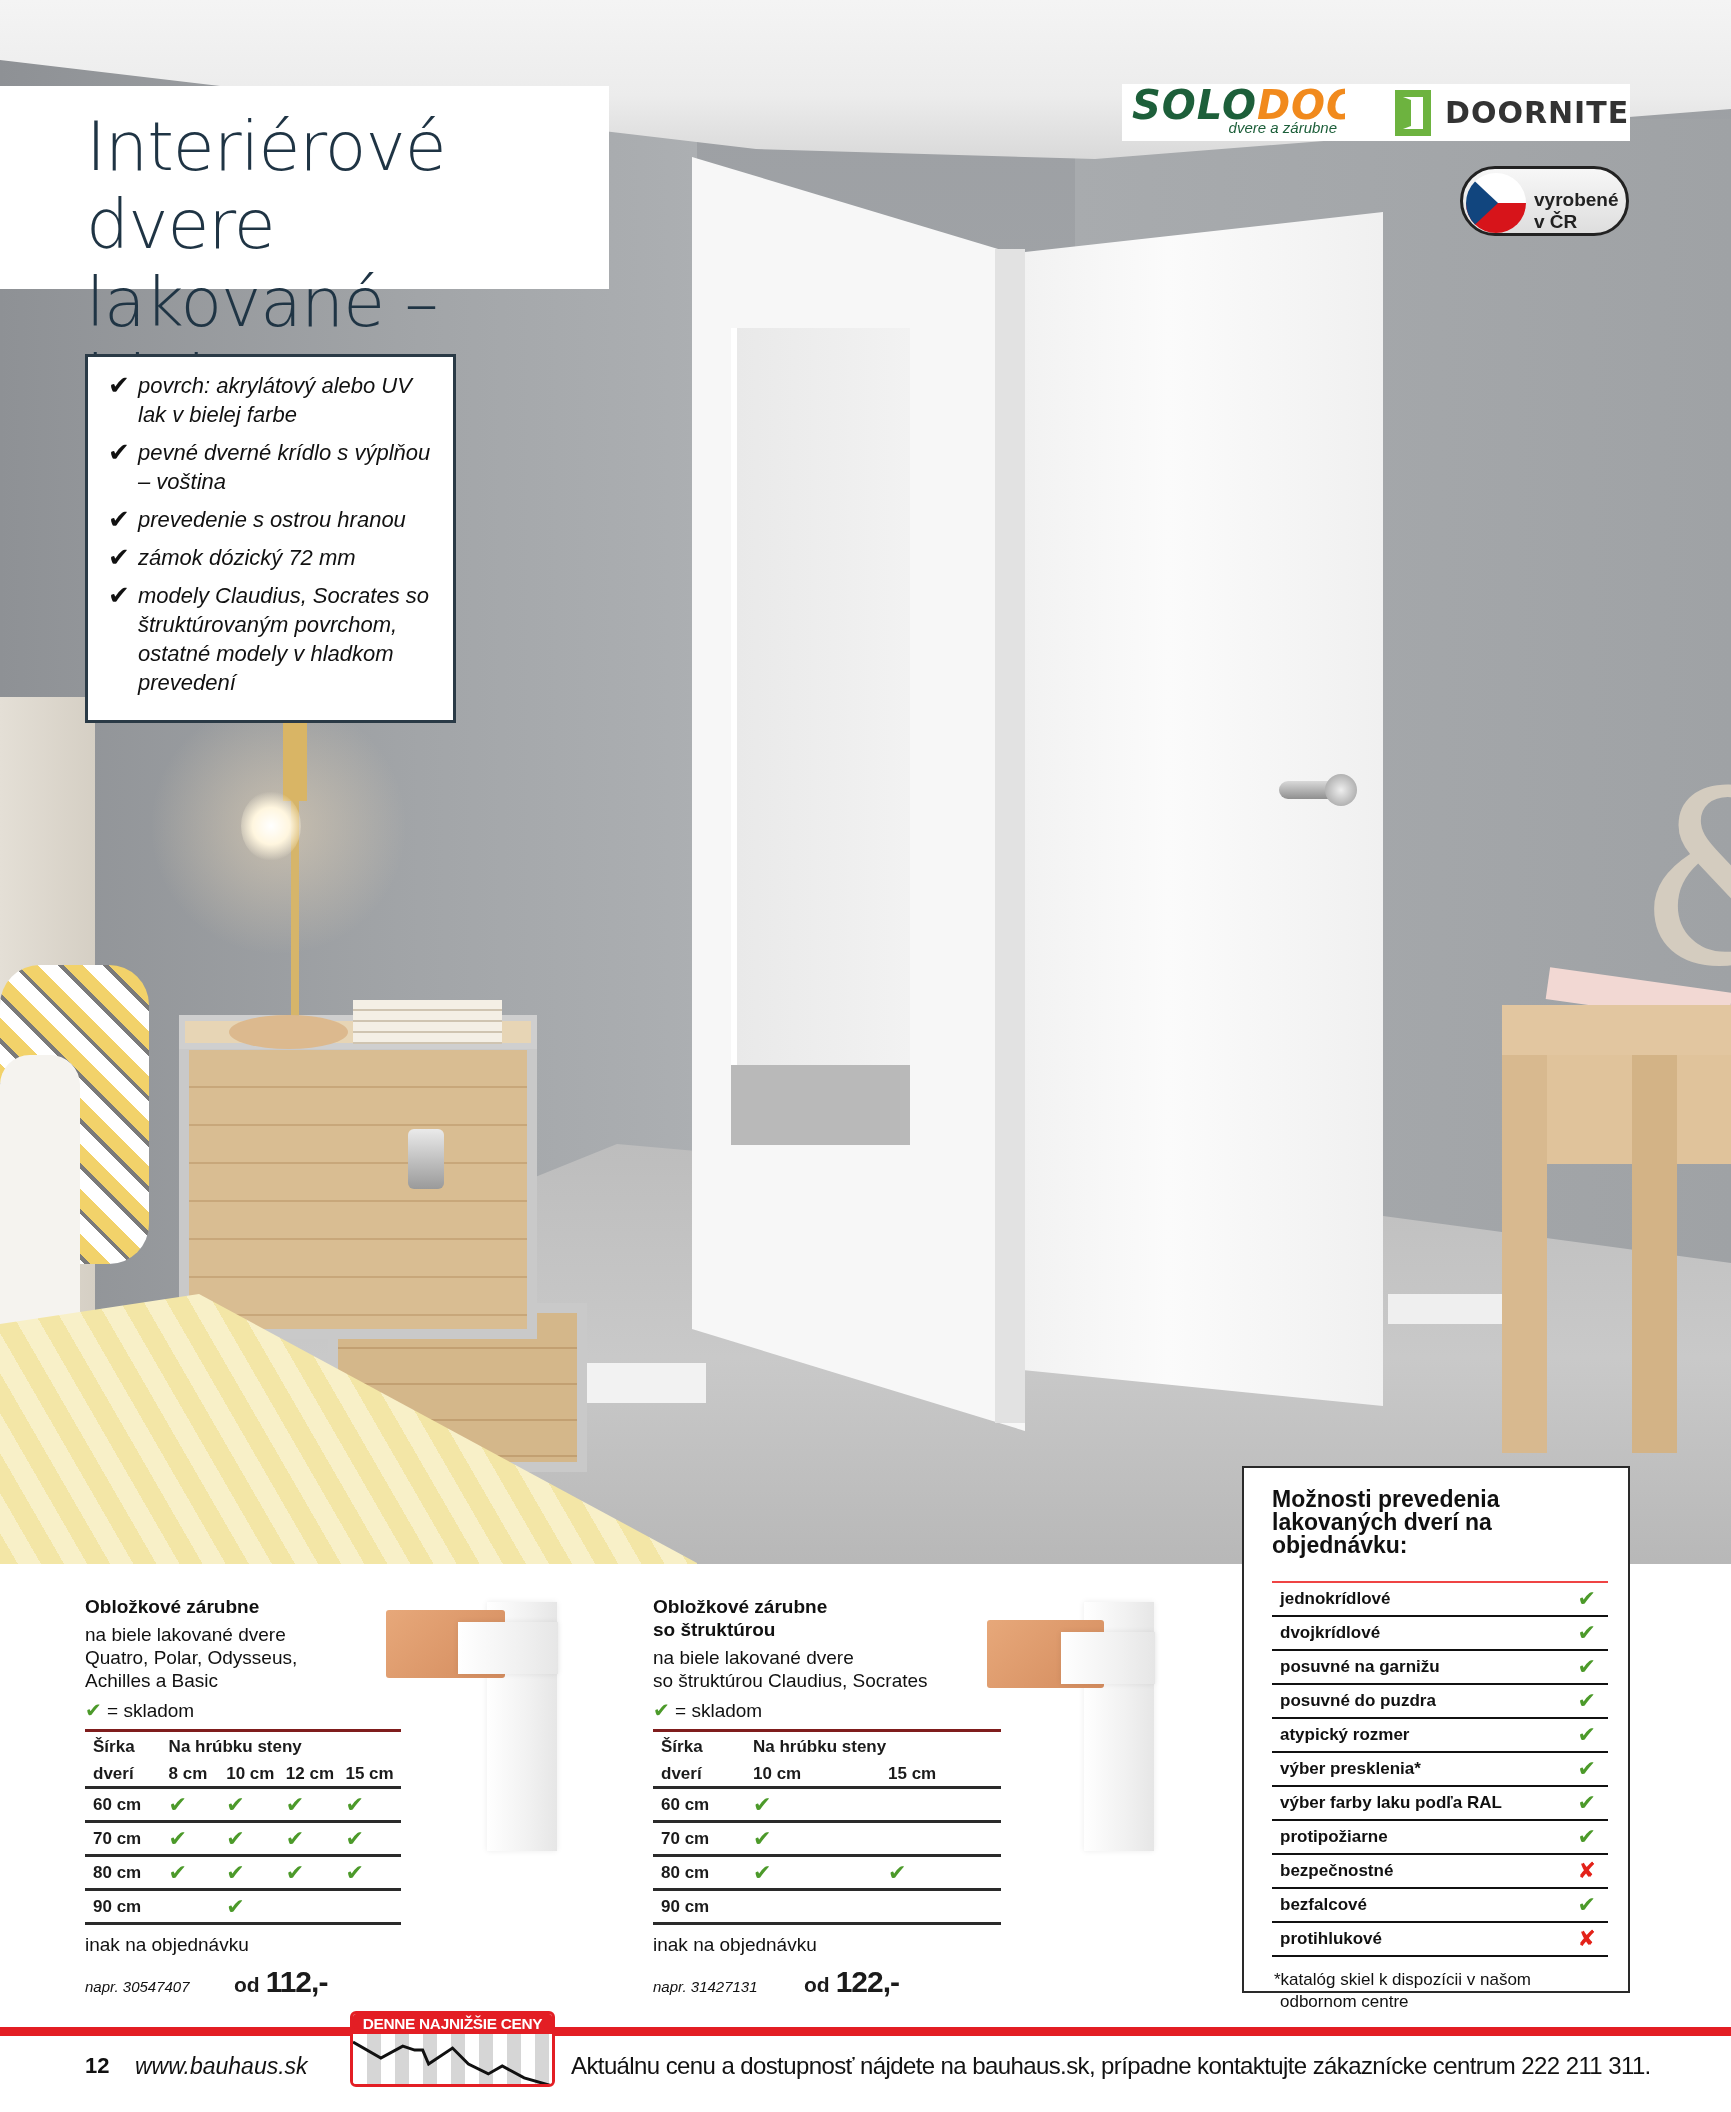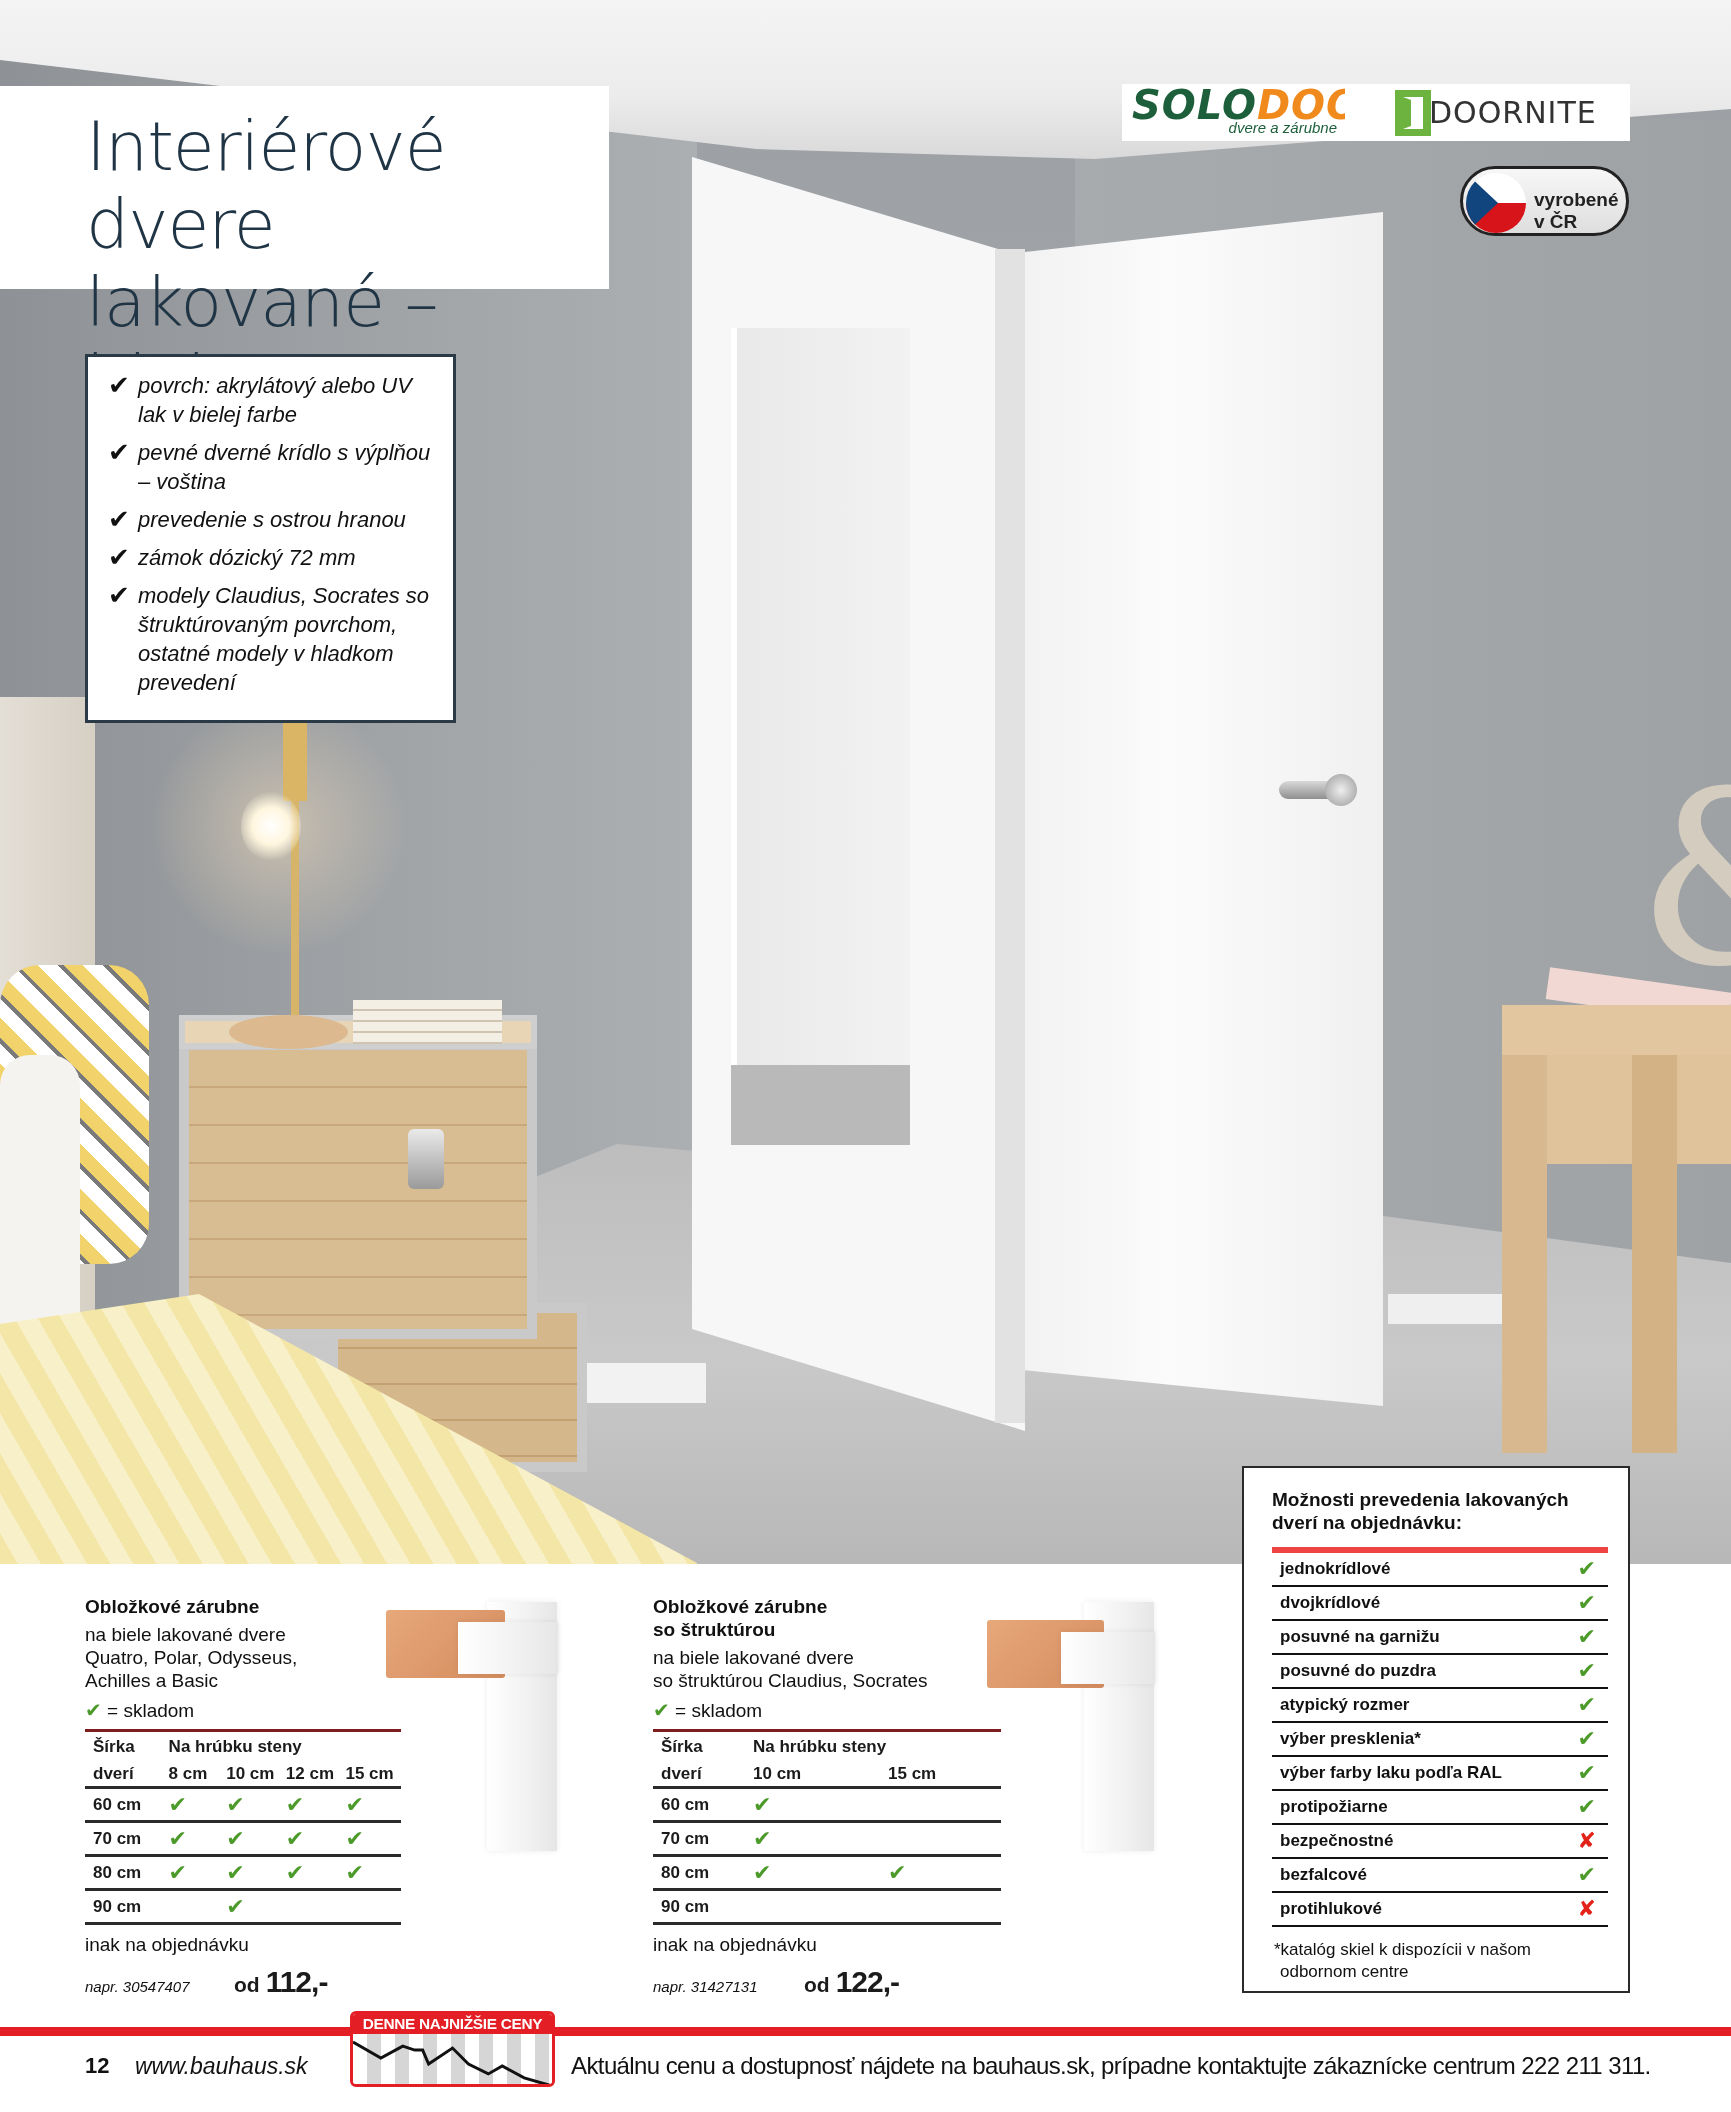--- a/index.html
+++ b/index.html
@@ -68,35 +68,35 @@
   .title-line { font-family: "DejaVu Sans", sans-serif; font-weight: 300; font-size: 68px; line-height: 78px; color: #1f3444; letter-spacing: -1px; }
 
   
   .logo-solodoor { position: absolute; left: 1122px; top: 84px; width: 237px; height: 57px; background: #ffffff; padding: 6px 10px 0 10px; text-align: right; }
   .solo-word { font-family: "DejaVu Sans", sans-serif; font-weight: 900; font-style: italic; font-size: 40px; line-height: 30px; letter-spacing: 1px; }
   .solo-green { color: #1d5f3a; }
   .solo-orange { color: #f18a1d; }
   .solo-sub { font-style: italic; font-size: 15px; color: #1d5f3a; line-height: 16px; margin-right: 12px; }
   .logo-doornite { position: absolute; left: 1345px; top: 84px; width: 285px; height: 57px; background: #ffffff; display: flex; align-items: center; padding-left: 50px; }
   .doornite-mark { position: absolute; left: 50px; top: 6px; width: 36px; height: 46px; }
-  .doornite-text { margin-left: 34px; font-family: "DejaVu Sans", sans-serif; font-weight: normal; font-size: 30px; color: #333333; letter-spacing: 1px; }
+  .doornite-text { margin-left: 50px; font-family: "DejaVu Sans", sans-serif; font-weight: bold; font-size: 30px; color: #333333; letter-spacing: 1px; }
 
   .badge-cr { position: absolute; left: 1460px; top: 166px; width: 169px; height: 70px; border-radius: 35px; background: linear-gradient(180deg,#f7f7f7,#dedede); border: 3px solid #222222; display: flex; align-items: flex-end; }
   .flag { width: 60px; height: 60px; border-radius: 50%; margin-left: 3px; overflow: hidden; position: relative; }
   .badge-text { margin-left: 8px; font-weight: bold; font-size: 19px; line-height: 22px; color: #222222; }
 
   
   .feature-box { position: absolute; left: 85px; top: 354px; width: 371px; height: 369px; background: #ffffff; border: 3px solid #2a3a46; padding: 14px 10px 0 20px; }
   .feat { display: flex; font-style: italic; font-size: 22px; line-height: 29px; color: #111111; margin-bottom: 9px; }
   .feat-check { width: 30px; flex: none; font-style: normal; font-weight: bold; font-size: 26px; }
   .feat-text { flex: 1; }
 
   
   .options-box { position: absolute; left: 1242px; top: 1466px; width: 388px; height: 527px; background: #ffffff; border: 2px solid #2a2a2a; padding: 20px 20px 0 28px; }
-  .options-title { font-weight: bold; font-size: 19px; line-height: 23px; color: #111111; padding-bottom: 13px; border-bottom: 6px solid #ef4444; }
+  .options-title { font-weight: bold; font-size: 23px; line-height: 23px; color: #111111; padding-bottom: 24px; border-bottom: 2px solid #ef4444; }
   .opt-row { display: flex; justify-content: space-between; align-items: center; height: 34px; border-bottom: 2px solid #111111; padding: 0 12px 0 8px; }
   .opt-label { font-weight: bold; font-size: 17px; color: #111111; }
   .ok { color: #4c9a2a; font-size: 22px; font-weight: bold; }
   .no { color: #e32219; font-size: 22px; font-weight: bold; }
   .options-note { font-size: 17px; line-height: 22px; color: #111111; padding: 12px 4px 0 8px; text-indent: -6px; }
 
   
   .prod { position: absolute; top: 1595px; }
   .prod-title { font-weight: bold; font-size: 19px; line-height: 23px; color: #111111; }
   .prod-desc { font-size: 19px; line-height: 23px; color: #111111; margin-top: 5px; }

